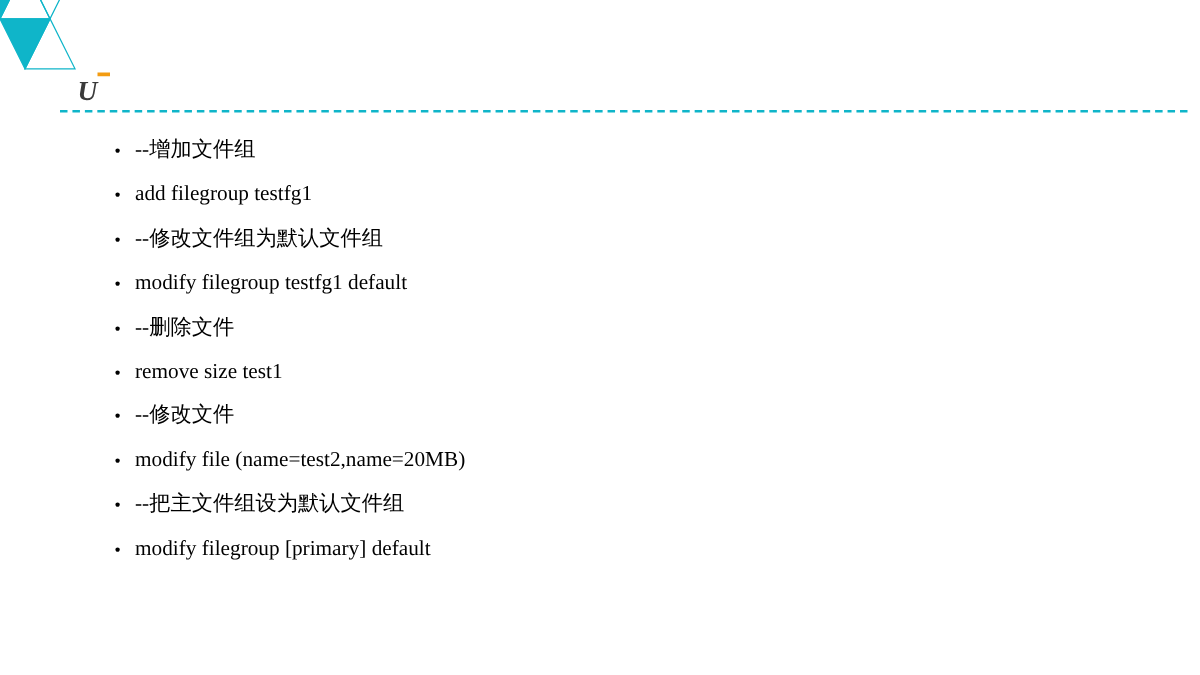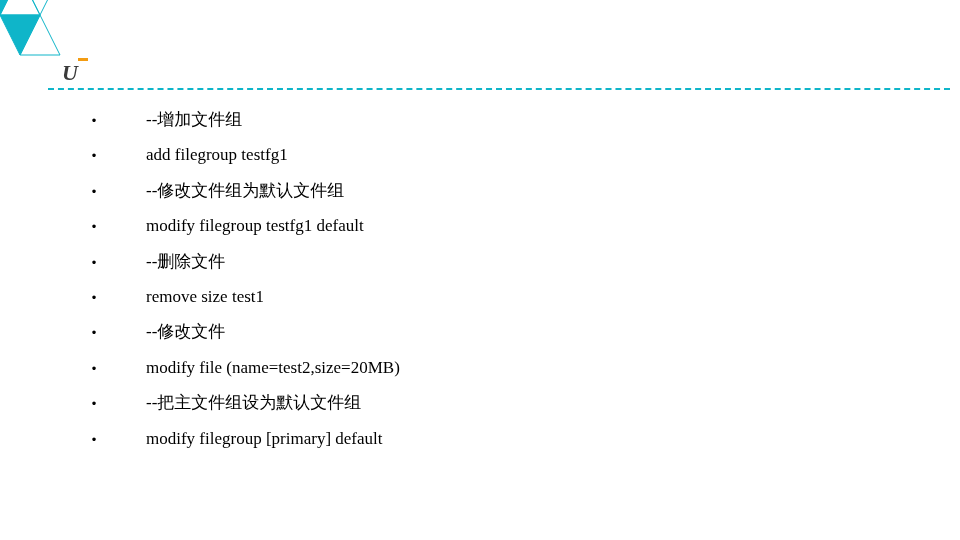--- a/index.html
+++ b/index.html
@@ -66,21 +66,20 @@
     }
     .bullet {
       width: 28px;
       flex-shrink: 0;
       font-family: Arial, sans-serif;
       text-align: center;
       font-size: 13px;
     }
     .item-text {
       flex: 1;
-      margin-left: 38px;
     }
   </style>
 </head>
 <body>
 
 <div class="decoration">
   <svg width="200" height="130" viewBox="0 0 200 130">
     <g stroke="#0fb5c9" stroke-width="1" fill="none">
       <polygon points="10,5 50,5 30,45" fill="#0fb5c9"></polygon>
       <polygon points="50,5 90,5 70,45"></polygon>
@@ -122,21 +121,21 @@
     <li>
       <span class="bullet">•</span>
       <span class="item-text">remove size test1</span>
     </li>
     <li>
       <span class="bullet">•</span>
       <span class="item-text">--修改文件</span>
     </li>
     <li>
       <span class="bullet">•</span>
-      <span class="item-text">modify file (name=test2,size=20MB)</span>
+      <span class="item-text">modify file (name=test2,name=20MB)</span>
     </li>
     <li>
       <span class="bullet">•</span>
       <span class="item-text">--把主文件组设为默认文件组</span>
     </li>
     <li>
       <span class="bullet">•</span>
       <span class="item-text">modify filegroup [primary] default</span>
     </li>
   </ul>

